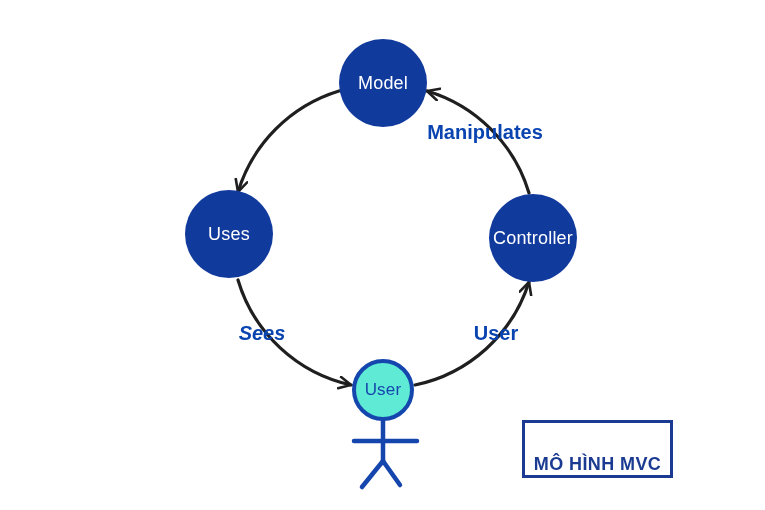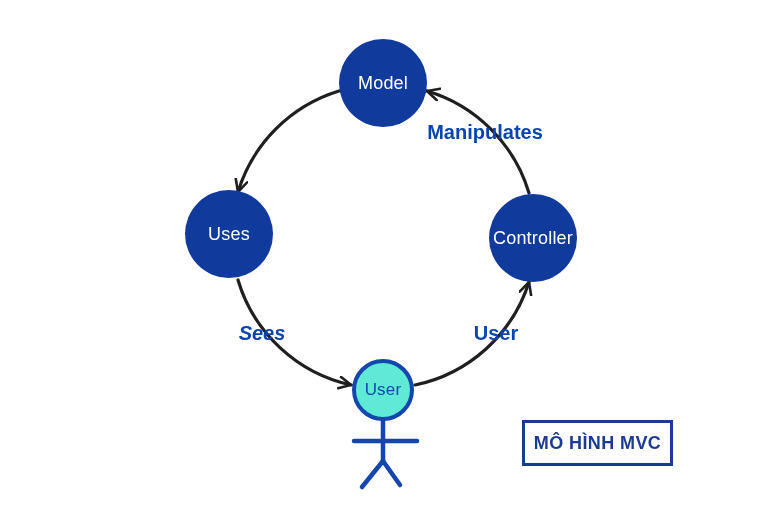--- a/index.html
+++ b/index.html
@@ -65,25 +65,25 @@
     color: var(--edge-label, #0a44b0);
     white-space: nowrap;
   }
   #label-updates     { left: 268px; top: 135px; }
   #label-manipulates { left: 485px; top: 132px; }
   #label-sees        { left: 262px; top: 333px; font-style: italic; }
   #label-uses        { left: 496px; top: 333px; }
   #mvc-title-box {
     position: absolute;
     left: 522px; top: 420px;
-    width: 151px; height: 46px;
+    width: 151px; height: 58px;
     box-sizing: border-box;
     border: 3px solid var(--box-blue, #1b3b92);
     display: flex;
-    align-items: center;
+    align-items: flex-end;
     justify-content: center;
     color: var(--box-blue, #1b3b92);
     font-weight: bold;
     font-size: 18px;
     letter-spacing: 0.4px;
     white-space: nowrap;
   }
 </style>
 </head>
 <body>

